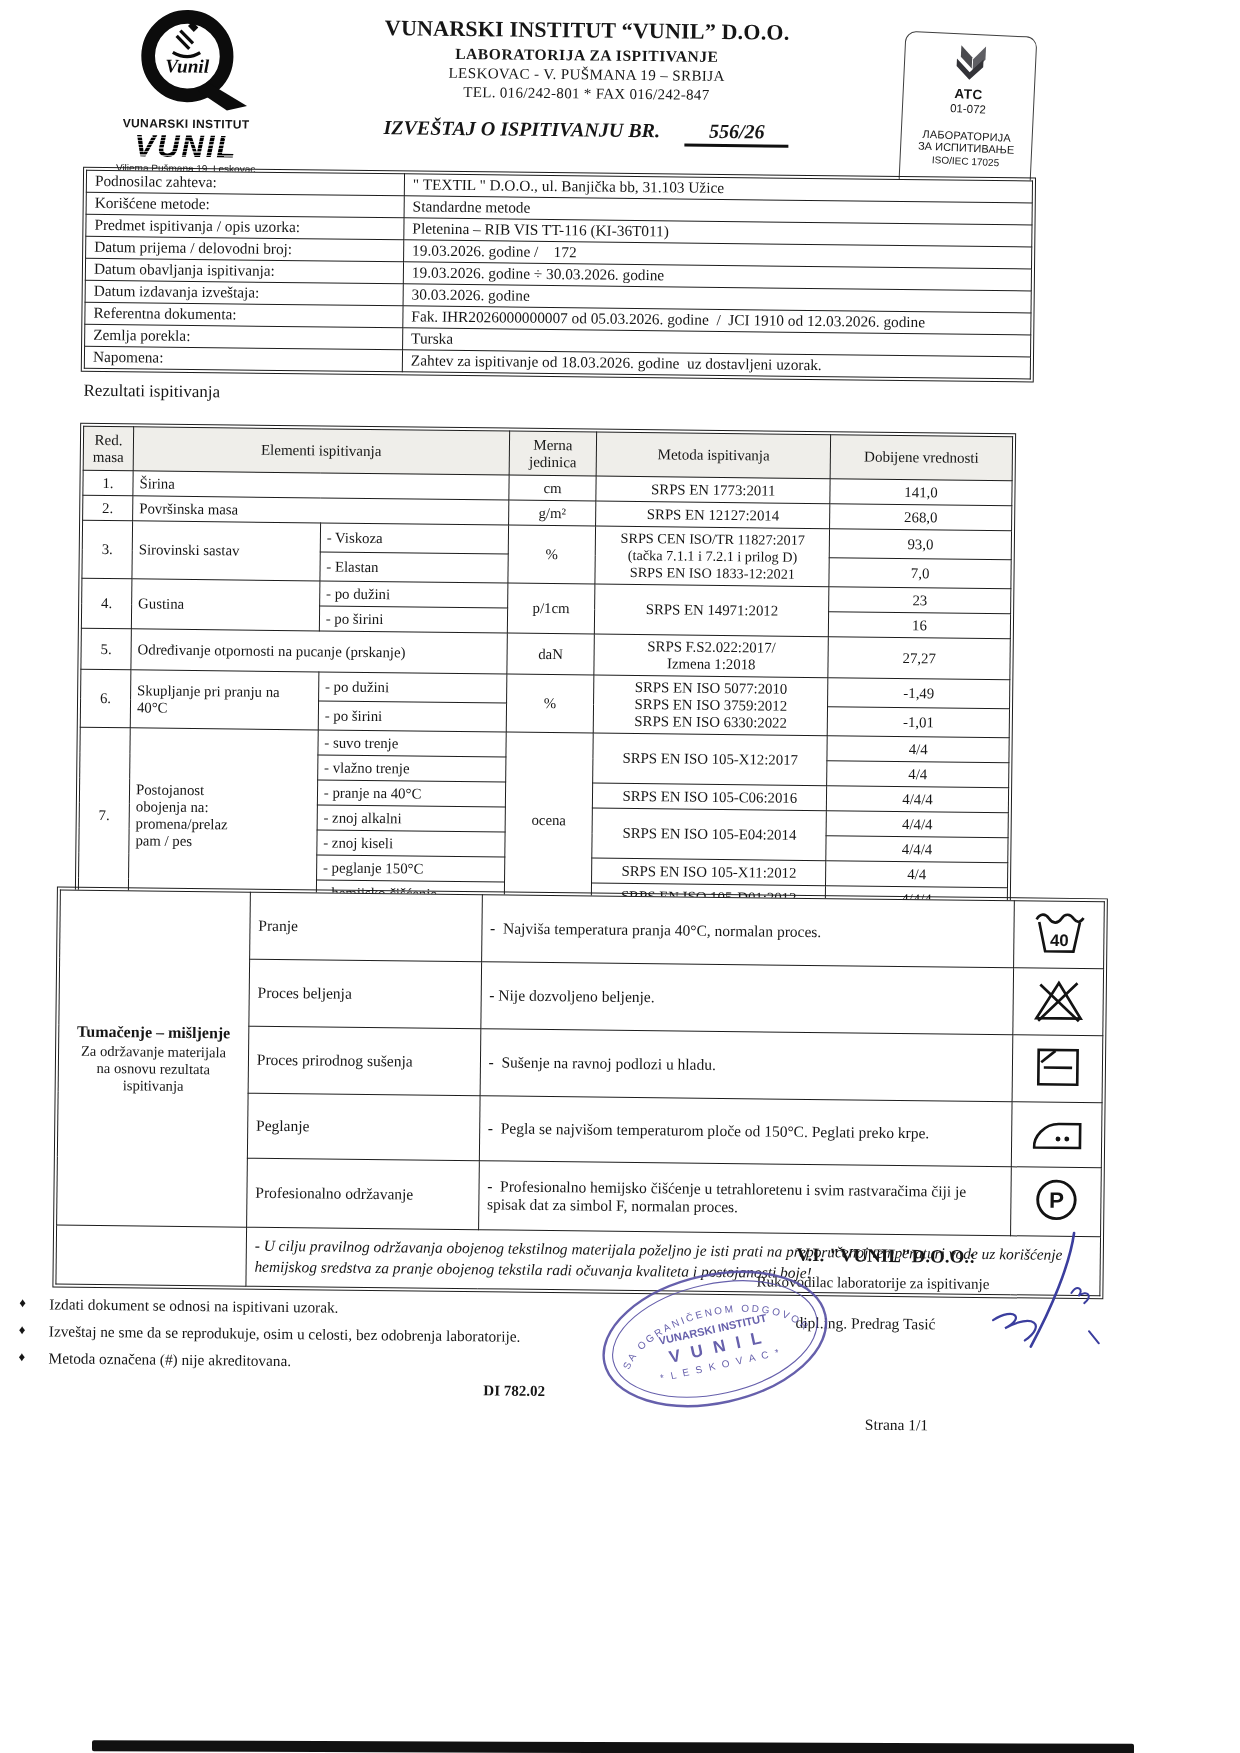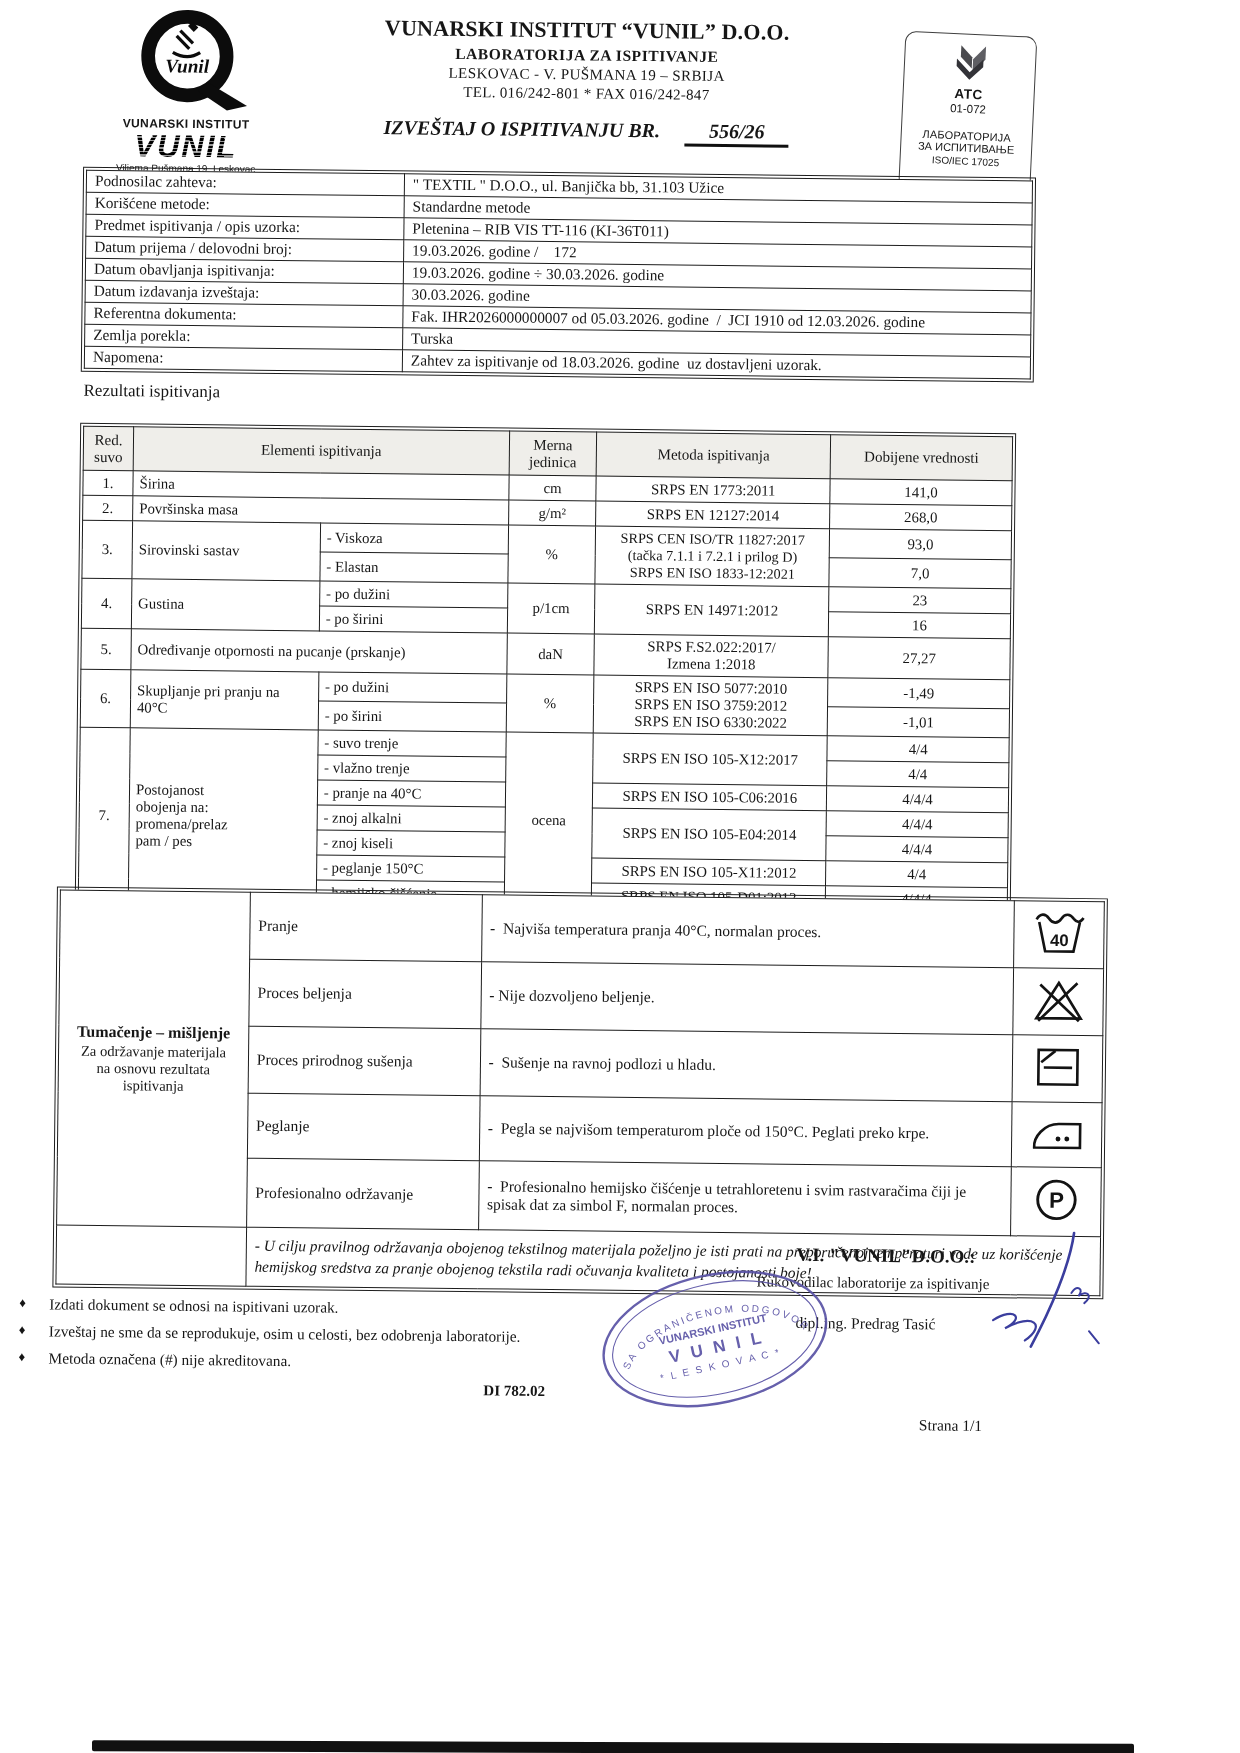--- a/index.html
+++ b/index.html
@@ -63,21 +63,21 @@
 
   
   .sign-company { left:755px; top:1236px; width:290px; text-align:center; font-size:19px; font-weight:bold; }
   .sign-role { left:735px; top:1266px; width:305px; text-align:center; font-size:15px; }
   .sign-name { left:768px; top:1306px; width:225px; text-align:center; font-size:15.5px; }
   .stamp { left:608px; top:1256px; opacity:.92; }
   .foot-notes { left:30px; top:1296px; font-size:15.3px; }
   .foot-note-row { margin-bottom:9px; }
   .foot-note-row .dmd { display:inline-block; width:34px; font-size:13px; vertical-align:top; padding-left:4px; }
   .doc-code { left:420px; top:1378px; width:220px; text-align:center; font-weight:bold; font-size:15px; }
-  .page-num { left:935px; top:1407px; font-size:15.5px; }
+  .page-num { left:881px; top:1407px; font-size:15.5px; }
   .scan-bar { left:92px; top:1742px; width:1042px; height:11px; background:#111; border-radius:2px; transform:rotate(0.2deg); }
 </style>
 </head>
 <body>
 
 <div id="sheet">
 
   <div class="abs logo-block">
     <svg width="148" height="104" viewBox="0 0 160 114">
       <circle cx="80" cy="54" r="43" fill="none" stroke="#0c0c0c" stroke-width="15"></circle>
@@ -167,21 +167,21 @@
         <col style="width:50px">
         <col style="width:188px">
         <col style="width:188px">
         <col style="width:88px">
         <col style="width:234px">
         <col style="width:182px">
       </colgroup>
     <tbody>
       <tr>
         <th class="ml">Red.
-suvo</th>
+masa</th>
         <th colspan="2">Elementi ispitivanja</th>
         <th class="ml">Merna
 jedinica</th>
         <th>Metoda ispitivanja</th>
         <th>Dobijene vrednosti</th>
       </tr>
       <tr>
         <td class="c">1.</td>
         <td colspan="2" class="l">Širina</td>
         <td class="c">cm</td>

